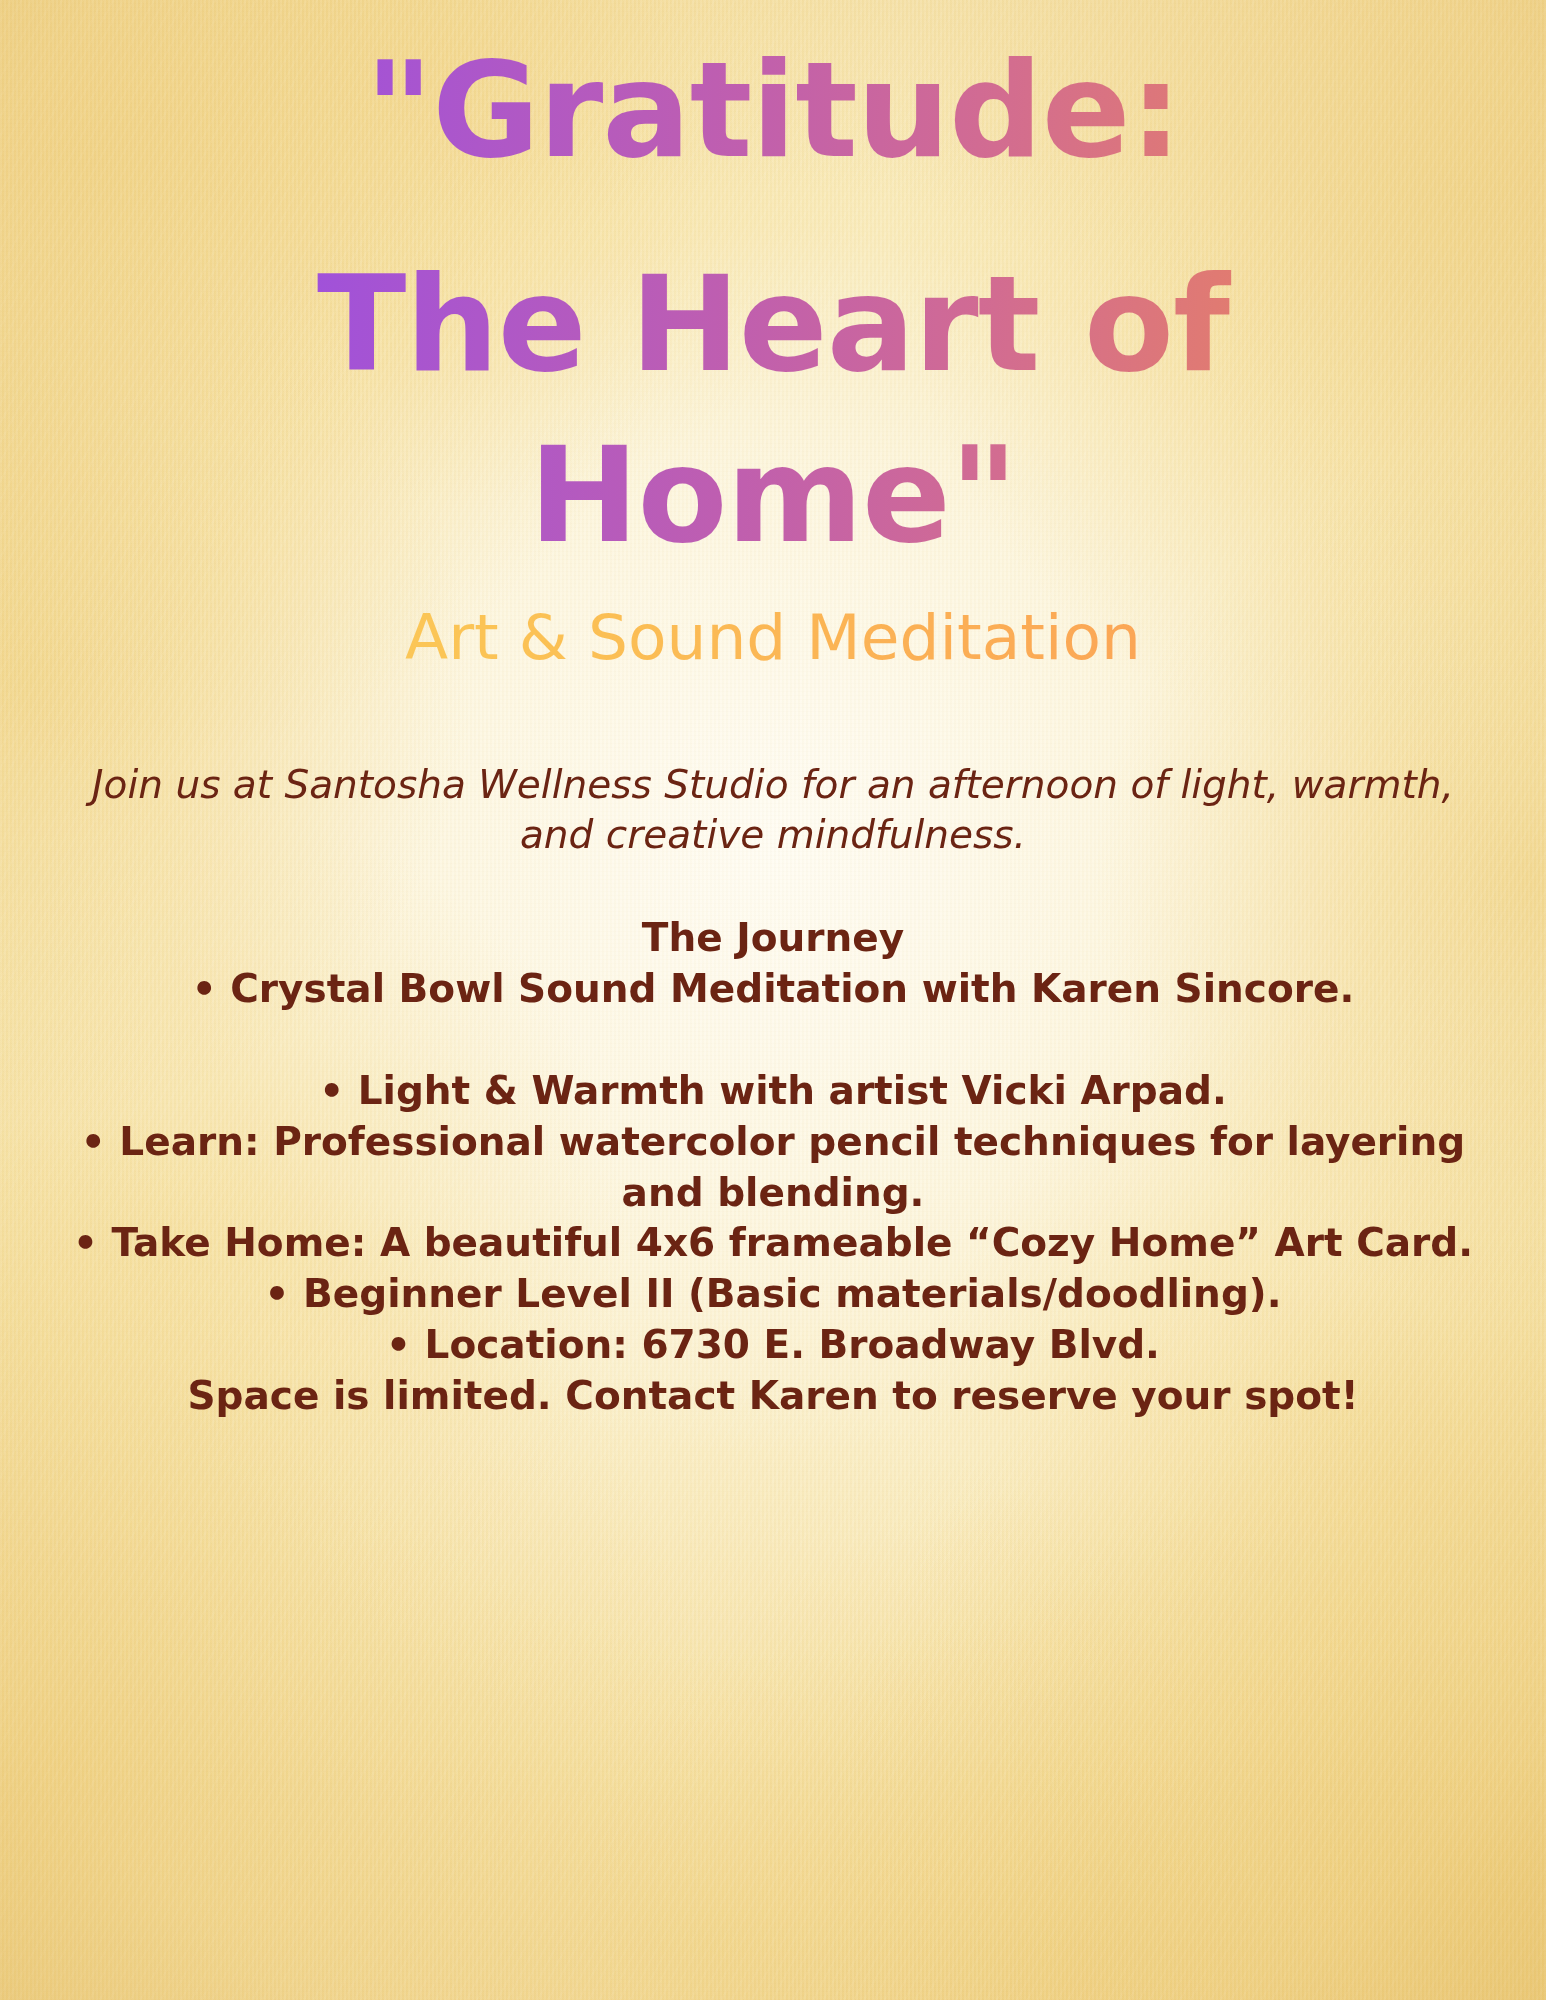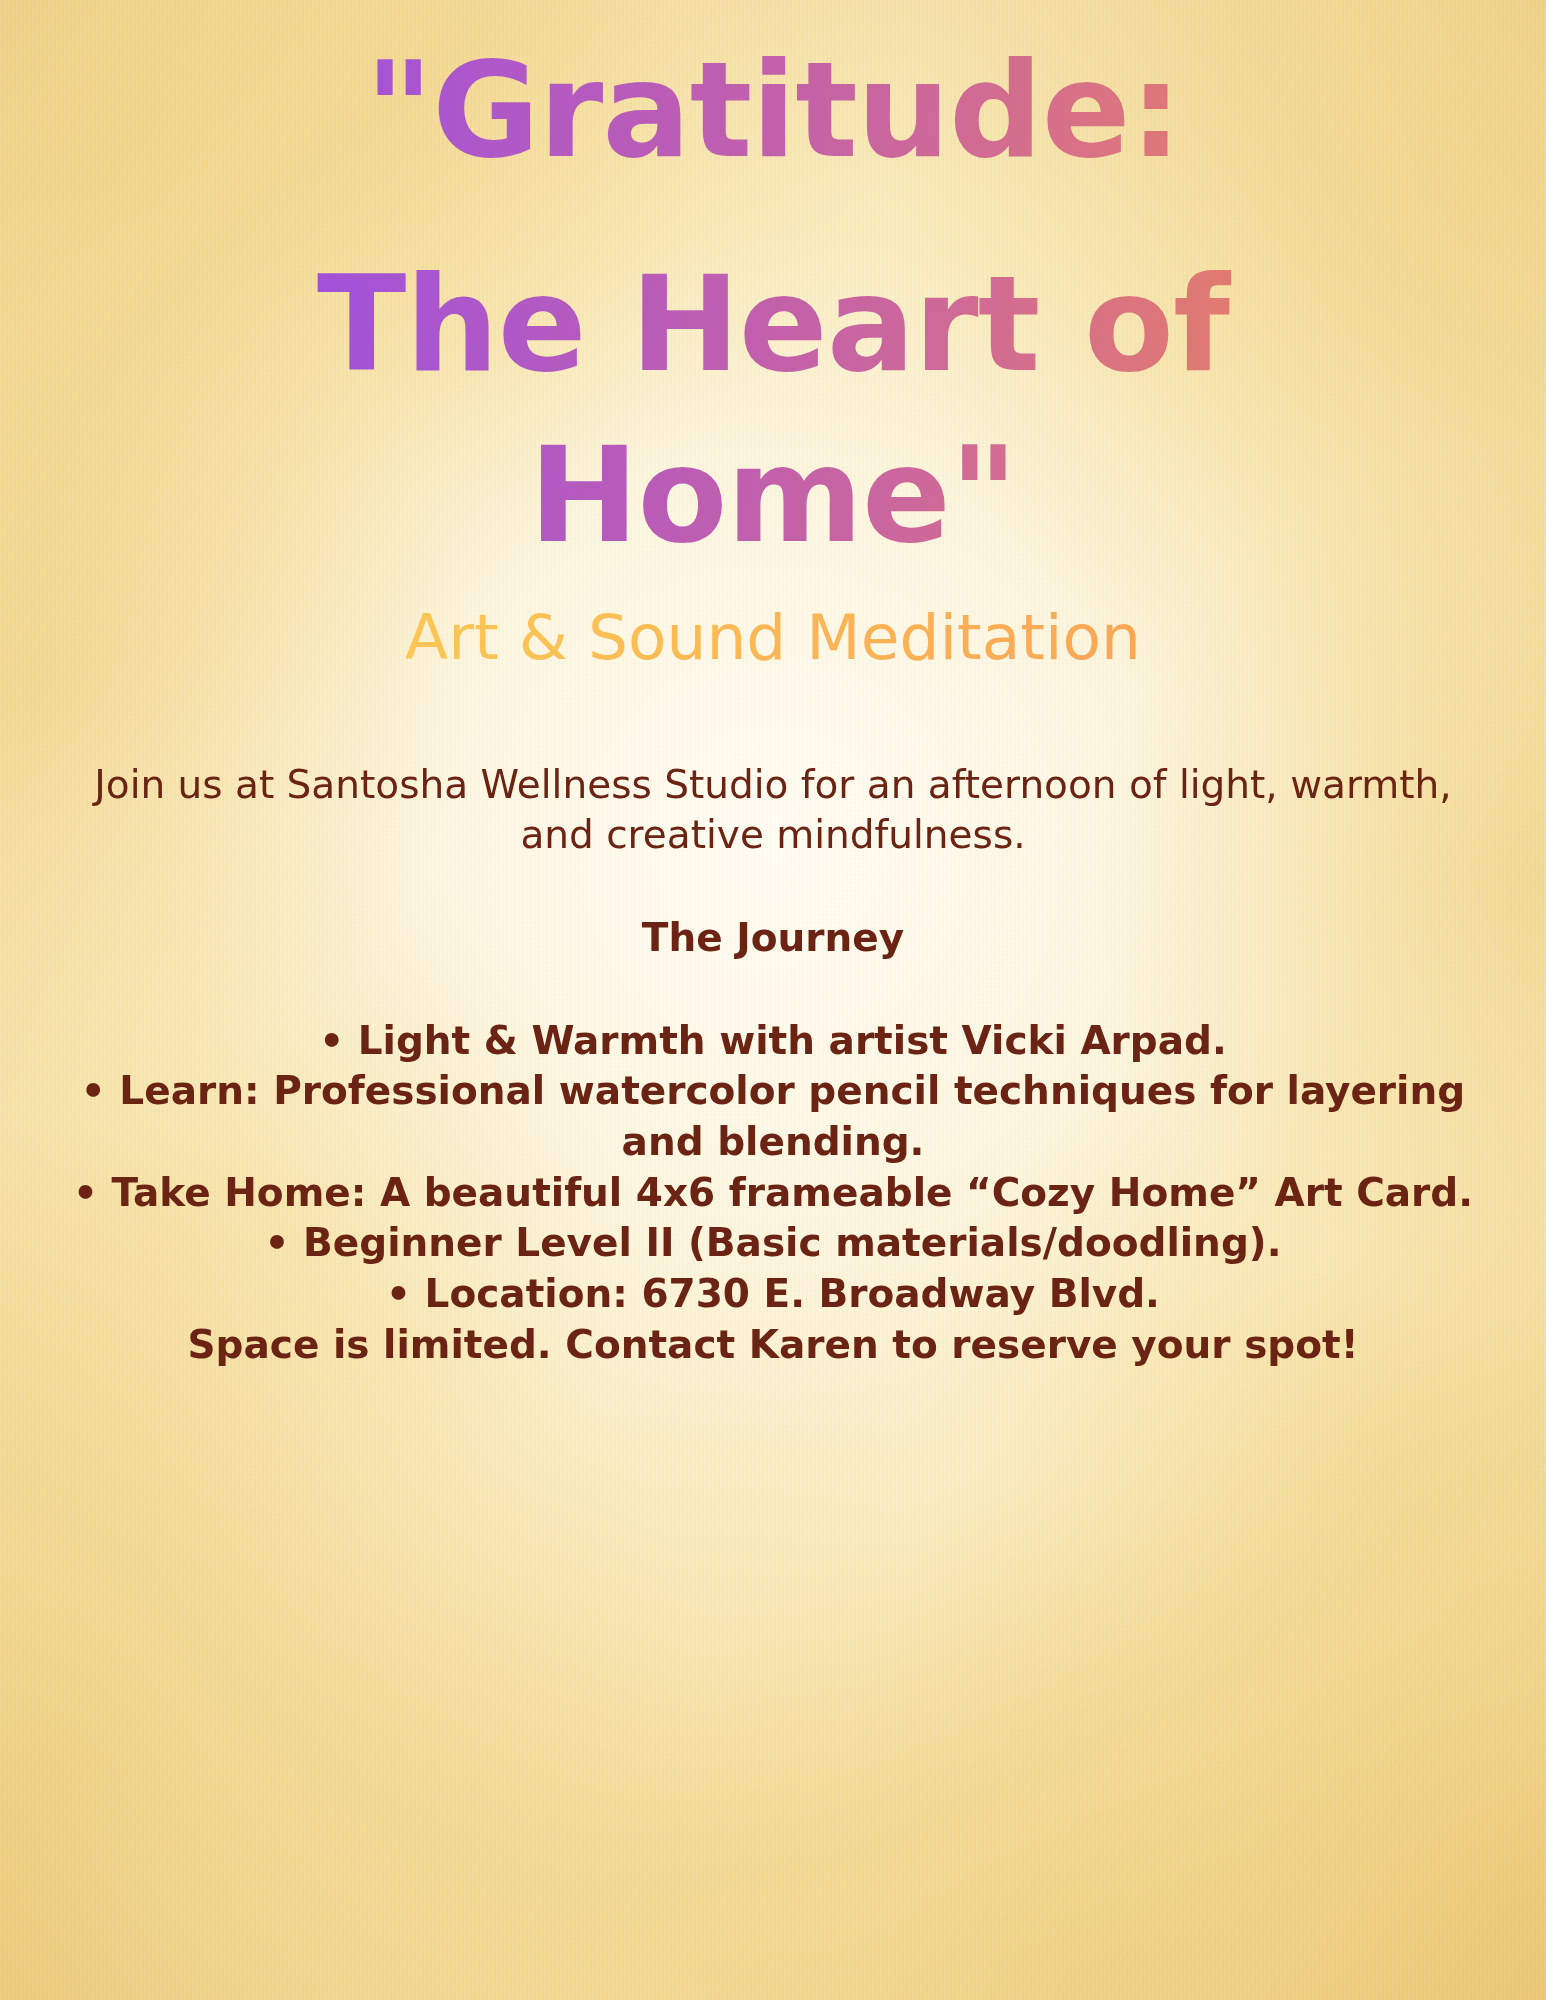--- a/index.html
+++ b/index.html
@@ -120,20 +120,21 @@
     color: #6b2413;
     font-family: "DejaVu Sans", sans-serif;
     font-size: 39px;
     line-height: 1.30;
     font-weight: 400;
     padding: 0 12px;
   }
   .body-para {
     margin: 0;
     color: #6b2413;
+    font-style: italic;
   }
   .body-line {
     margin: 0;
     color: #6b2413;
     white-space: nowrap;
     font-weight: bold;
   }
   .body-line.wrap { white-space: normal; }
   .spacer-line {
     height: 52px;
@@ -160,20 +161,21 @@
 
     <div class="subtitle">Art &amp; Sound Meditation</div>
 
     <div class="body-block">
 
       <p class="body-para">Join us at Santosha Wellness Studio for an afternoon of light, warmth, and creative mindfulness.</p>
 
       <div class="spacer-line"></div>
 
       <div class="body-line">The Journey</div>
+      <div class="body-line">• Crystal Bowl Sound Meditation with Karen Sincore.</div>
 
       <div class="spacer-line"></div>
 
       <div class="body-line">• Light &amp; Warmth with artist Vicki Arpad.</div>
       <div class="body-line wrap">• Learn: Professional watercolor pencil techniques for layering and blending.</div>
       <div class="body-line">• Take Home: A beautiful 4x6 frameable “Cozy Home” Art Card.</div>
       <div class="body-line">• Beginner Level II (Basic materials/doodling).</div>
       <div class="body-line">• Location: 6730 E. Broadway Blvd.</div>
       <div class="body-line">Space is limited. Contact Karen to reserve your spot!</div>
 

